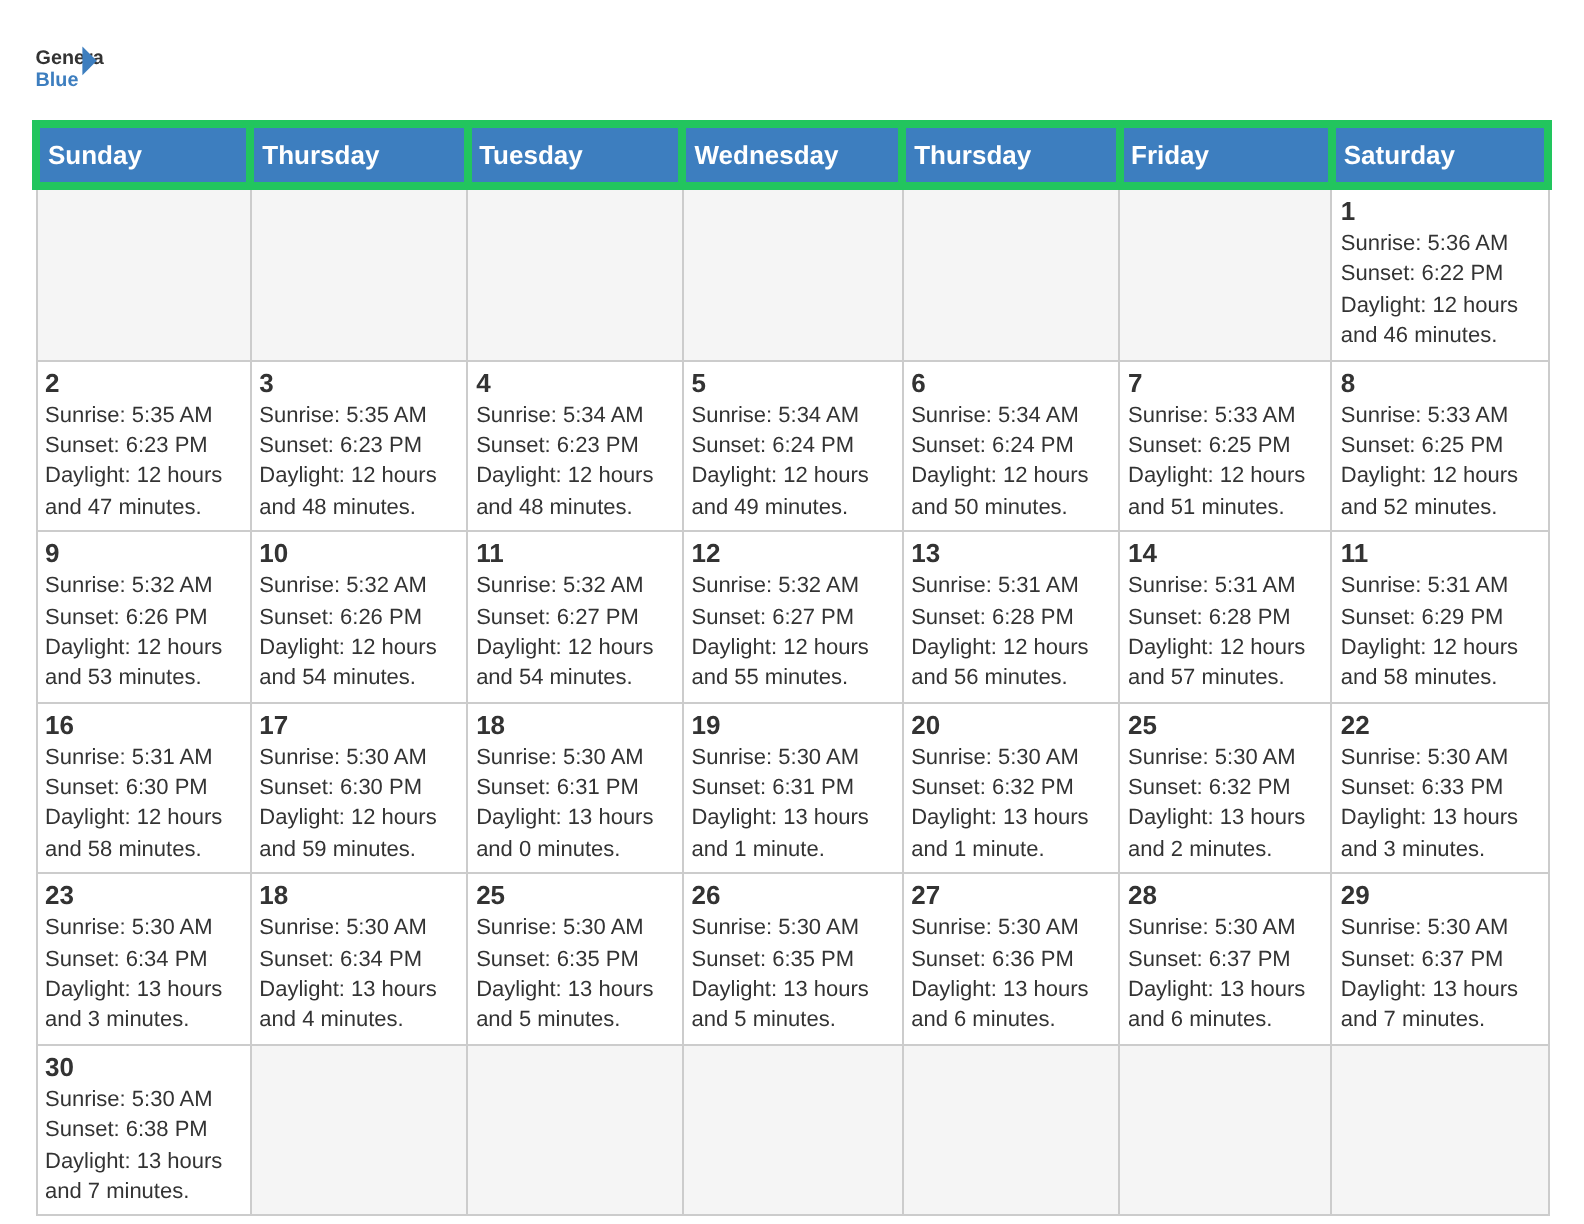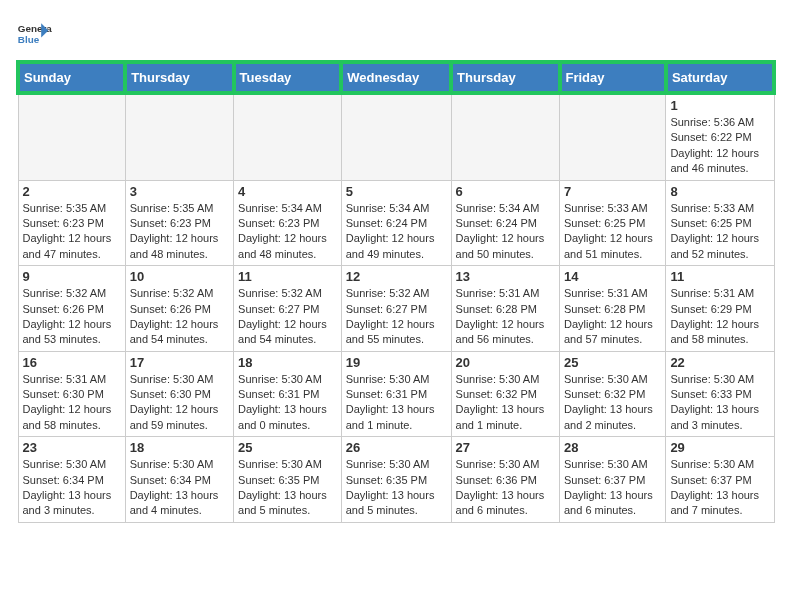--- a/index.html
+++ b/index.html
@@ -293,14 +293,28 @@
 Sunset: 6:37 PM
 Daylight: 13 hours and 6 minutes.</div>
         </td>
         <td>
           <span class="day-number">29</span>
           <div class="day-info">Sunrise: 5:30 AM
 Sunset: 6:37 PM
 Daylight: 13 hours and 7 minutes.</div>
         </td>
       </tr>
+      <tr class="last-row">
+        <td>
+          <span class="day-number">30</span>
+          <div class="day-info">Sunrise: 5:30 AM
+Sunset: 6:38 PM
+Daylight: 13 hours and 7 minutes.</div>
+        </td>
+        <td class="empty"></td>
+        <td class="empty"></td>
+        <td class="empty"></td>
+        <td class="empty"></td>
+        <td class="empty"></td>
+        <td class="empty"></td>
+      </tr>
     </tbody>
 </table>
 
 </body></html>

